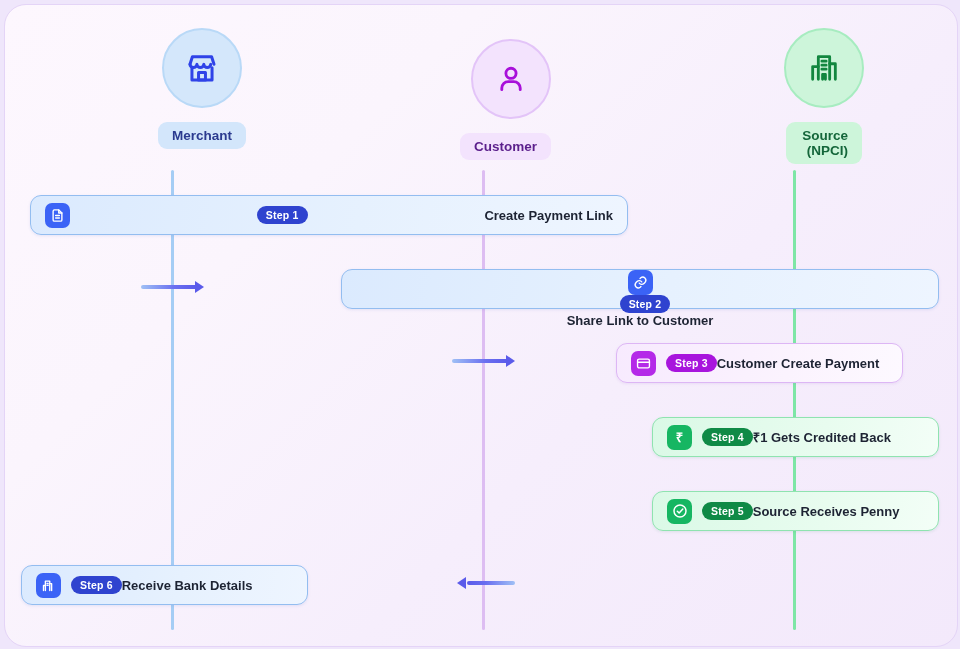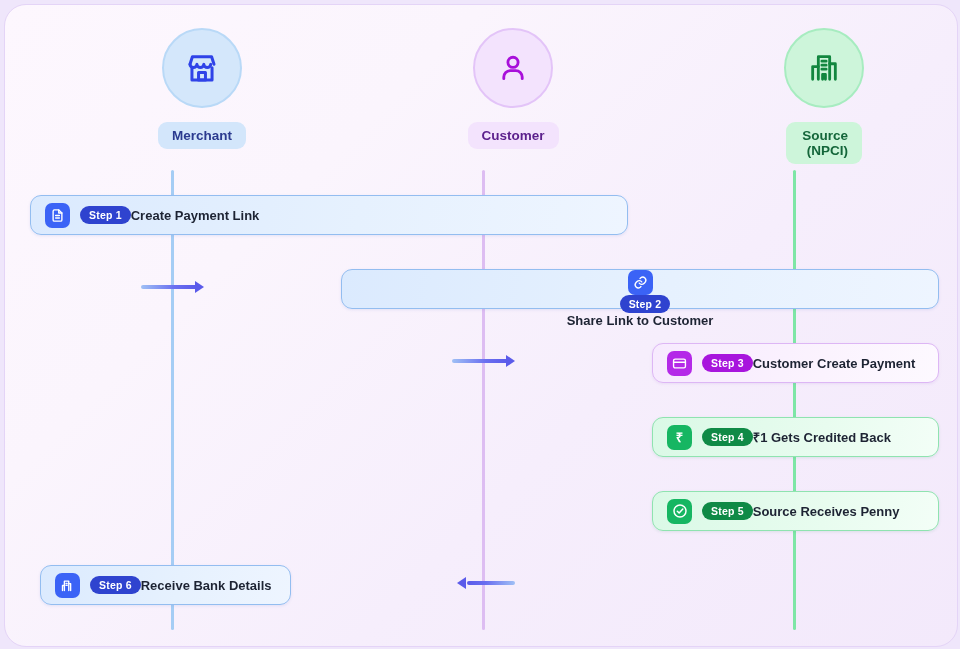--- a/index.html
+++ b/index.html
@@ -57,21 +57,21 @@
       <svg width="36" height="36" viewBox="0 0 24 24" fill="none" stroke="#2f43e8" stroke-width="2" stroke-linecap="round" stroke-linejoin="round">
         <path d="M4 9.5 5.6 4.5h12.8L20 9.5"></path>
           <path d="M4 9.5c0 1.4 1.1 2.2 2.3 2.2S8.6 10.9 8.6 9.5c0 1.4 1.1 2.2 2.3 2.2S13.2 10.9 13.2 9.5c0 1.4 1.1 2.2 2.3 2.2S17.8 10.9 17.8 9.5"></path>
         <path d="M5.3 11.9V20h13.4v-8.1"></path>
           <rect x="9.7" y="15" width="4.6" height="5"></rect>
       </svg>
     </div>
     <div class="pill p-blue">Merchant</div>
   </div>
 
-  <div class="actor" style="left:441px;top:23px;width:76px;">
+  <div class="actor" style="left:441px;top:34px;width:76px;align-items:flex-end;">
     <div class="circle c-purple">
       <svg width="34" height="34" viewBox="0 0 24 24" fill="none" stroke="#a810da" stroke-width="2" stroke-linecap="round" stroke-linejoin="round">
         <circle cx="12" cy="8" r="3.6"></circle>
           <path d="M5.5 19.5v-1.1a4.6 4.6 0 0 1 4.6-4.6h3.8a4.6 4.6 0 0 1 4.6 4.6v1.1"></path>
       </svg>
     </div>
     <div class="pill p-purple">Customer</div>
   </div>
 
   <div class="actor" style="left:752px;top:23px;width:76px;">
@@ -80,21 +80,21 @@
         <path d="M8 20V4h8v16"></path>
           <path d="M16 9h4v11"></path>
           <path d="M4 20V11h4"></path>
         <path d="M10.5 7.2h3M10.5 10h3M10.5 12.8h3"></path>
           <path d="M11 20v-3.4h2V20"></path>
       </svg>
     </div>
     <div class="pill p-green">Source (NPCI)</div>
   </div>
 
-  <div class="card card-blue" style="left:25px;top:190px;width:598px;">
+  <div class="card card-blue" style="left:25px;top:190px;width:598px;justify-content:space-between;">
     <div class="cicon i-blue">
       <svg width="15" height="15" viewBox="0 0 24 24" fill="none" stroke="#fff" stroke-width="2.2" stroke-linecap="round" stroke-linejoin="round">
         <path d="M14 3H7a2 2 0 0 0-2 2v14a2 2 0 0 0 2 2h10a2 2 0 0 0 2-2V8z"></path>
           <path d="M14 3v5h5"></path>
           <path d="M9 12h6M9 16h6"></path>
       </svg>
     </div>
     <div class="badge b-blue">Step 1</div>
     <div class="ctext">Create Payment Link</div>
   </div>
@@ -103,21 +103,21 @@
     <div class="cicon i-blue">
       <svg width="15" height="15" viewBox="0 0 24 24" fill="none" stroke="#fff" stroke-width="2.2" stroke-linecap="round" stroke-linejoin="round">
         <path d="M10 13a5 5 0 0 0 7.5.5l2-2a5 5 0 0 0-7-7l-1.2 1.1"></path>
         <path d="M14 11a5 5 0 0 0-7.5-.5l-2 2a5 5 0 0 0 7 7l1.2-1.1"></path>
       </svg>
     </div>
     <div class="badge b-blue">Step 2</div>
     <div class="ctext">Share Link to Customer</div>
   </div>
 
-  <div class="card card-purple" style="left:647px;top:338px;width:287px;">
+  <div class="card card-purple" style="left:611px;top:338px;width:287px;">
     <div class="cicon i-purple">
       <svg width="15" height="15" viewBox="0 0 24 24" fill="none" stroke="#fff" stroke-width="2.2" stroke-linecap="round" stroke-linejoin="round">
         <rect x="2.5" y="5" width="19" height="14" rx="2.5"></rect>
           <path d="M2.5 10h19"></path>
       </svg>
     </div>
     <div class="badge b-purple">Step 3</div>
     <div class="ctext">Customer Create Payment</div>
   </div>
 
@@ -133,21 +133,21 @@
     <div class="cicon i-green">
       <svg width="16" height="16" viewBox="0 0 24 24" fill="none" stroke="#fff" stroke-width="2.2" stroke-linecap="round" stroke-linejoin="round">
         <circle cx="12" cy="12" r="9"></circle>
           <path d="M8 12.4l2.7 2.7L16.2 9"></path>
       </svg>
     </div>
     <div class="badge b-green">Step 5</div>
     <div class="ctext">Source Receives Penny</div>
   </div>
 
-  <div class="card card-blue" style="left:35px;top:560px;width:251px;">
+  <div class="card card-blue" style="left:16px;top:560px;width:287px;">
     <div class="cicon i-blue">
       <svg width="15" height="15" viewBox="0 0 24 24" fill="none" stroke="#fff" stroke-width="2.2" stroke-linecap="round" stroke-linejoin="round">
         <path d="M7 20V5h7v15"></path>
           <path d="M14 9h3v11"></path>
           <path d="M4 20V12h3"></path>
           <path d="M9.5 8.5h2M9.5 11.5h2"></path>
       </svg>
     </div>
     <div class="badge b-blue">Step 6</div>
     <div class="ctext">Receive Bank Details</div>

